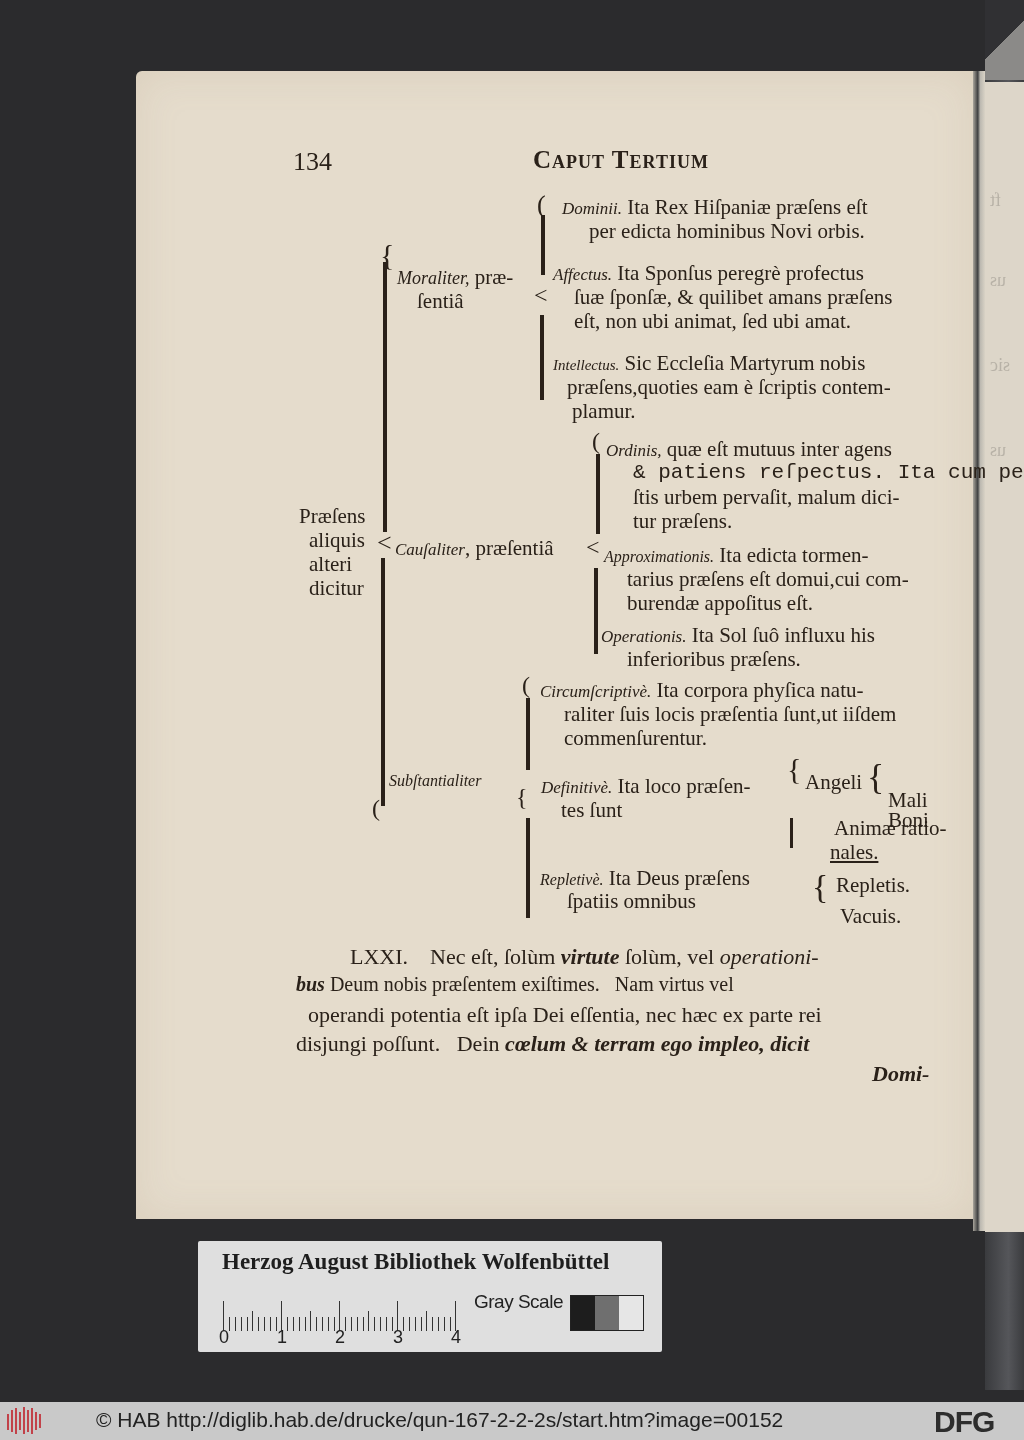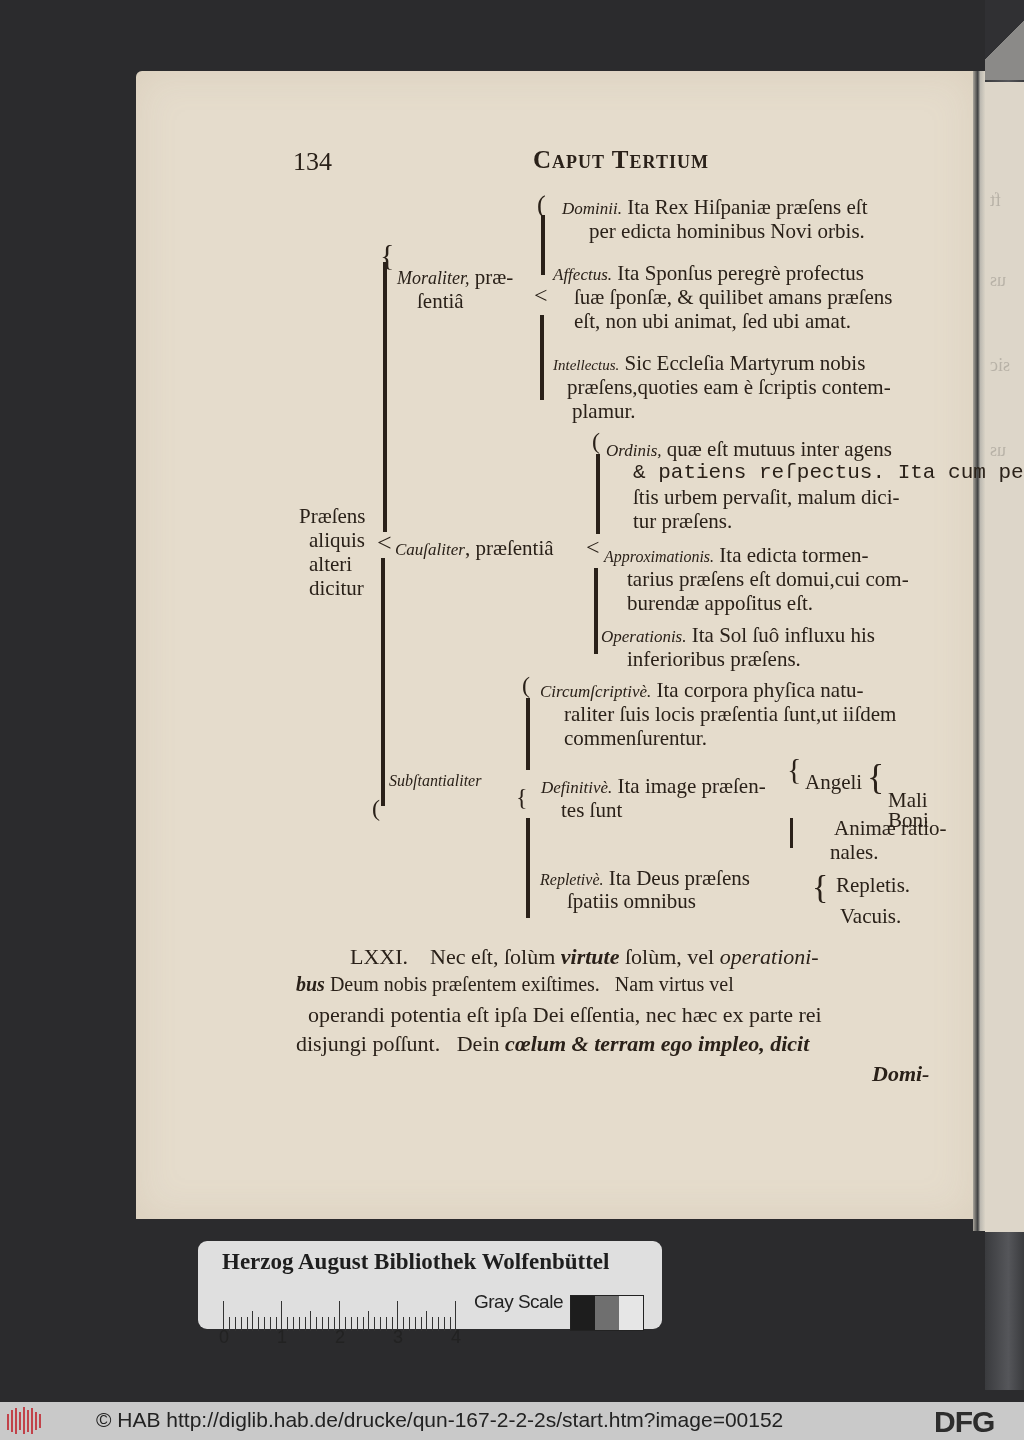--- a/index.html
+++ b/index.html
@@ -37,22 +37,22 @@
   .t { position:absolute; white-space:nowrap; color:#2a2119; font-family:"Liberation Serif", serif; }
   .it { font-style:italic; }
   .pg-num { left:293px; top:147px; font-size:26px; }
   .run-head { left:533px; top:146px; font-size:25px; letter-spacing:1px; font-variant:small-caps; font-weight:bold; }
   .line { position:absolute; background:#2a2119; }
   .body-text { font-size:21px; }
   .small-it { font-size:17px; font-style:italic; }
   .brace { position:absolute; color:#2a2119; font-family:"Liberation Serif", serif; }
 
   .label-card {
-    position:absolute; left:198px; top:1241px; width:464px; height:88px;
-    background:#dfdfdf; border-radius:9px;
+    position:absolute; left:198px; top:1241px; width:464px; height:111px;
+    background:#dfdfdf; border-radius:2px;
   }
   .card-title {
     position:absolute; left:24px; top:8px; font-family:"Liberation Serif", serif;
     font-weight:bold; font-size:23px; color:#1e1e1e; white-space:nowrap;
   }
   .ruler { position:absolute; left:25px; top:50px; width:240px; height:40px; }
   .tick { position:absolute; bottom:0; width:1px; background:#333; }
   .ruler-num { position:absolute; font-family:"Liberation Sans", sans-serif; font-size:18px; color:#222; }
   .gray-label { position:absolute; left:276px; top:50px; font-family:"Liberation Sans", sans-serif; font-size:19px; color:#222; letter-spacing:-0.5px; }
   .gray-scale { position:absolute; left:372px; top:54px; width:72px; height:34px; border:1px solid #222; display:flex; }
@@ -138,31 +138,31 @@
 
 <div class="brace" style="left:522px;top:672px;font-size:24px;">(</div>
 <div class="line" style="left:526px;top:698px;width:4px;height:72px;"></div>
 <div class="brace" style="left:516px;top:784px;font-size:24px;">{</div>
 <div class="line" style="left:526px;top:818px;width:4px;height:100px;"></div>
 
 <div class="t body-text" style="left:540px;top:678px;"><span class="small-it">Circumſcriptivè.</span> <span>Ita corpora phyſica natu-</span></div>
 <div class="t body-text" style="left:564px;top:702px;">raliter ſuis locis præſentia ſunt,ut iiſdem</div>
 <div class="t body-text" style="left:564px;top:726px;">commenſurentur.</div>
 
-<div class="t body-text" style="left:541px;top:774px;"><span class="small-it">Definitivè.</span> <span>Ita image præſen-</span></div>
+<div class="t body-text" style="left:541px;top:774px;"><span class="small-it">Definitivè.</span> <span>Ita loco præſen-</span></div>
 <div class="t body-text" style="left:561px;top:798px;">tes ſunt</div>
 
 <div class="brace" style="left:787px;top:752px;font-size:30px;">{</div>
 <div class="line" style="left:790px;top:818px;width:3px;height:30px;"></div>
 <div class="t body-text" style="left:805px;top:770px;">Angeli</div>
 <div class="brace" style="left:867px;top:756px;font-size:36px;">{</div>
 <div class="t body-text" style="left:888px;top:760px;margin-top:48px;">Boni</div>
 <div class="t body-text" style="left:888px;top:788px;">Mali</div>
 <div class="t body-text" style="left:806px;top:816px;margin-left:28px;">Animæ ratio-</div>
-<div class="t body-text" style="left:830px;top:840px;">nales.</div>
+<div class="t body-text" style="left:830px;top:840px;text-decoration:underline;">nales.</div>
 
 <div class="t body-text" style="left:540px;top:866px;"><span class="small-it" style="font-size:16px">Repletivè.</span> <span>Ita Deus præſens</span></div>
 <div class="t body-text" style="left:567px;top:889px;">ſpatiis omnibus</div>
 
 <div class="brace" style="left:812px;top:868px;font-size:34px;">{</div>
 <div class="t body-text" style="left:836px;top:873px;">Repletis.</div>
 <div class="t body-text" style="left:840px;top:904px;">Vacuis.</div>
 
 <div class="t" style="left:350px;top:944px;font-size:22px;">
   <span>LXXI.</span>&nbsp;&nbsp;&nbsp;

